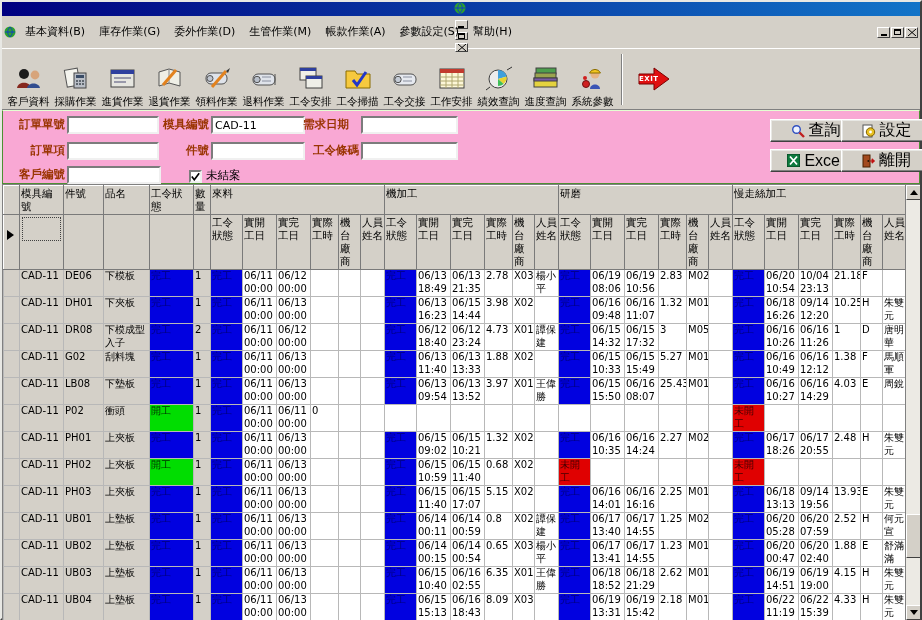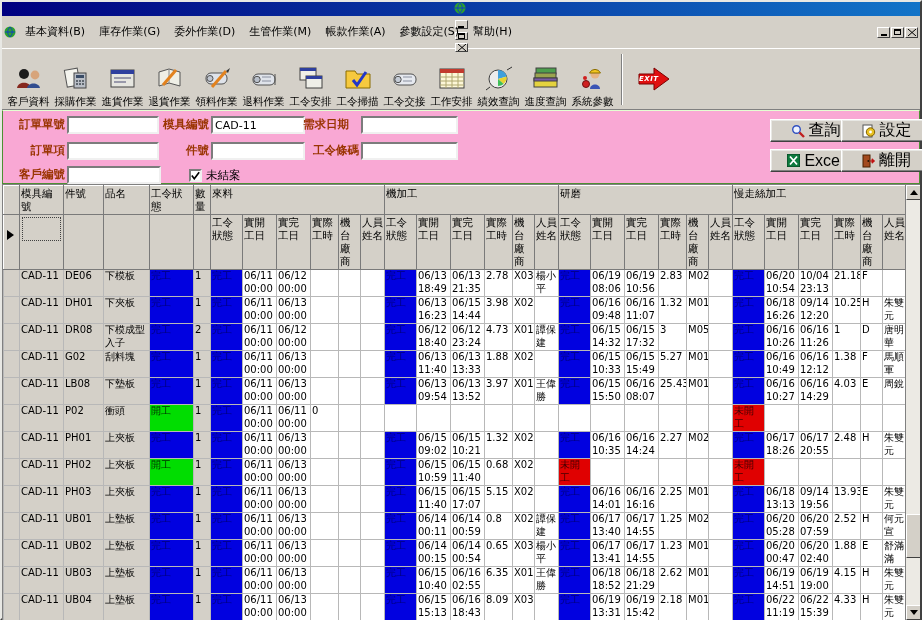--- a/index.html
+++ b/index.html
@@ -24,29 +24,29 @@
   .appicon { width:12px; height:12px; display:inline-block; margin-right:2px; }
   
   .toolbar { height:62px; border-top:1px solid #fff; border-bottom:1px solid #808080;
     display:flex; align-items:stretch; padding:2px 0 1px 3px; background:#d4d0c8; }
   .tbtn { width:47px; display:flex; flex-direction:column; align-items:center;
     justify-content:flex-end; padding-bottom:1px; }
   .tbtn .ticon { height:32px; display:flex; align-items:center; justify-content:center; }
   .tbtn .tlabel { font-size:10.5px; line-height:12px; white-space:nowrap; }
   .tsep { width:2px; margin:3px 5px; border-left:1px solid #808080; border-right:1px solid #fff; }
   .exit-wrap { position:relative; width:52px; display:flex; align-items:center; justify-content:center;}
-  .exit-text { position:absolute; left:11px; top:24px; color:#fff; font-size:7px; font-weight:bold; letter-spacing:.5px;font-style:italic;}
+  .exit-text { position:absolute; left:11px; top:24px; color:#fff; font-size:7px; font-weight:bold; letter-spacing:.5px;}
   
   .form-panel { position:relative; height:74px; background:#f9a8d4;
     border:1px solid #4e8f33; border-top-color:#e4ffd2; }
   .flabel { position:absolute; color:#9b3503; font-weight:bold; font-size:11.5px;
     text-align:right; line-height:17px; white-space:nowrap; }
   .finput { position:absolute; height:18px; background:#fff; font-size:11px; padding:1px 2px;
     border:2px solid; border-color:#7c7c7c #f0f0f0 #f0f0f0 #7c7c7c; font-family:"DejaVu Sans",sans-serif;}
-  .cbwrap { position:absolute; left:186px; top:57px; display:flex; align-items:center; gap:4px; }
+  .cbwrap { position:absolute; left:186px; top:57px; display:flex; align-items:flex-end; gap:4px; }
   .cbbox { width:13px; height:13px; background:#fff; border:2px solid;
     border-color:#7c7c7c #f0f0f0 #f0f0f0 #7c7c7c; display:flex; align-items:center; justify-content:center;}
   .cblabel { color:#000; font-size:11.5px; }
   .fbtn { position:absolute; width:91px; height:23px; background:#d4d0c8; font-size:16px;
     display:flex; align-items:center; justify-content:center; gap:4px; cursor:default;
     border:1px solid; border-color:#fff #404040 #404040 #fff;
     box-shadow: inset -1px -1px 0 #808080, inset 1px 1px 0 #e8e8e4; }
   
   .grid-area { position:relative; height:452px; background:#fff; overflow:hidden;
     border-left:1px solid #808080; border-top:1px solid #808080;}

